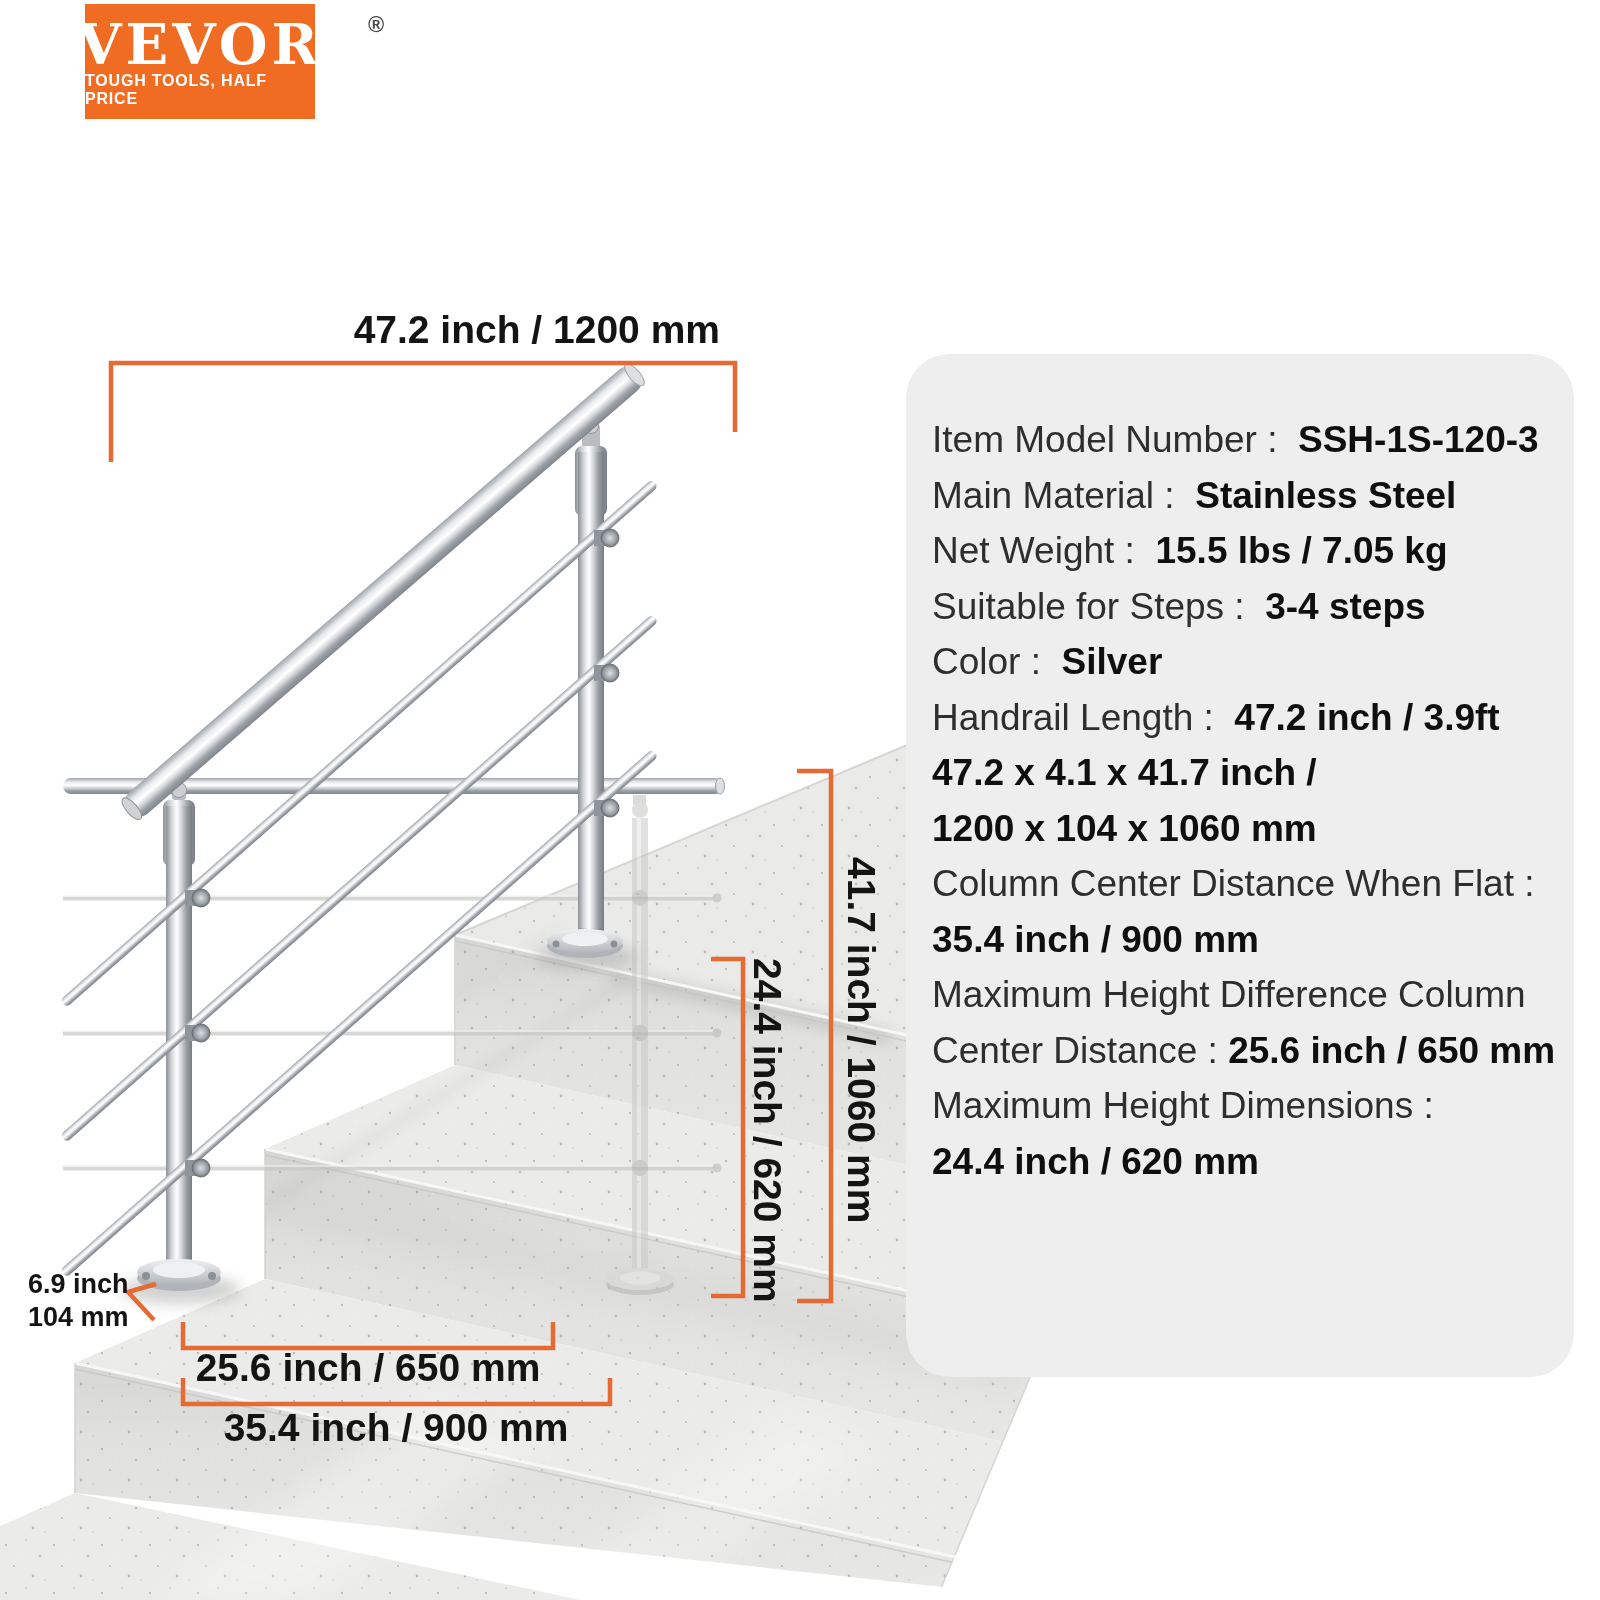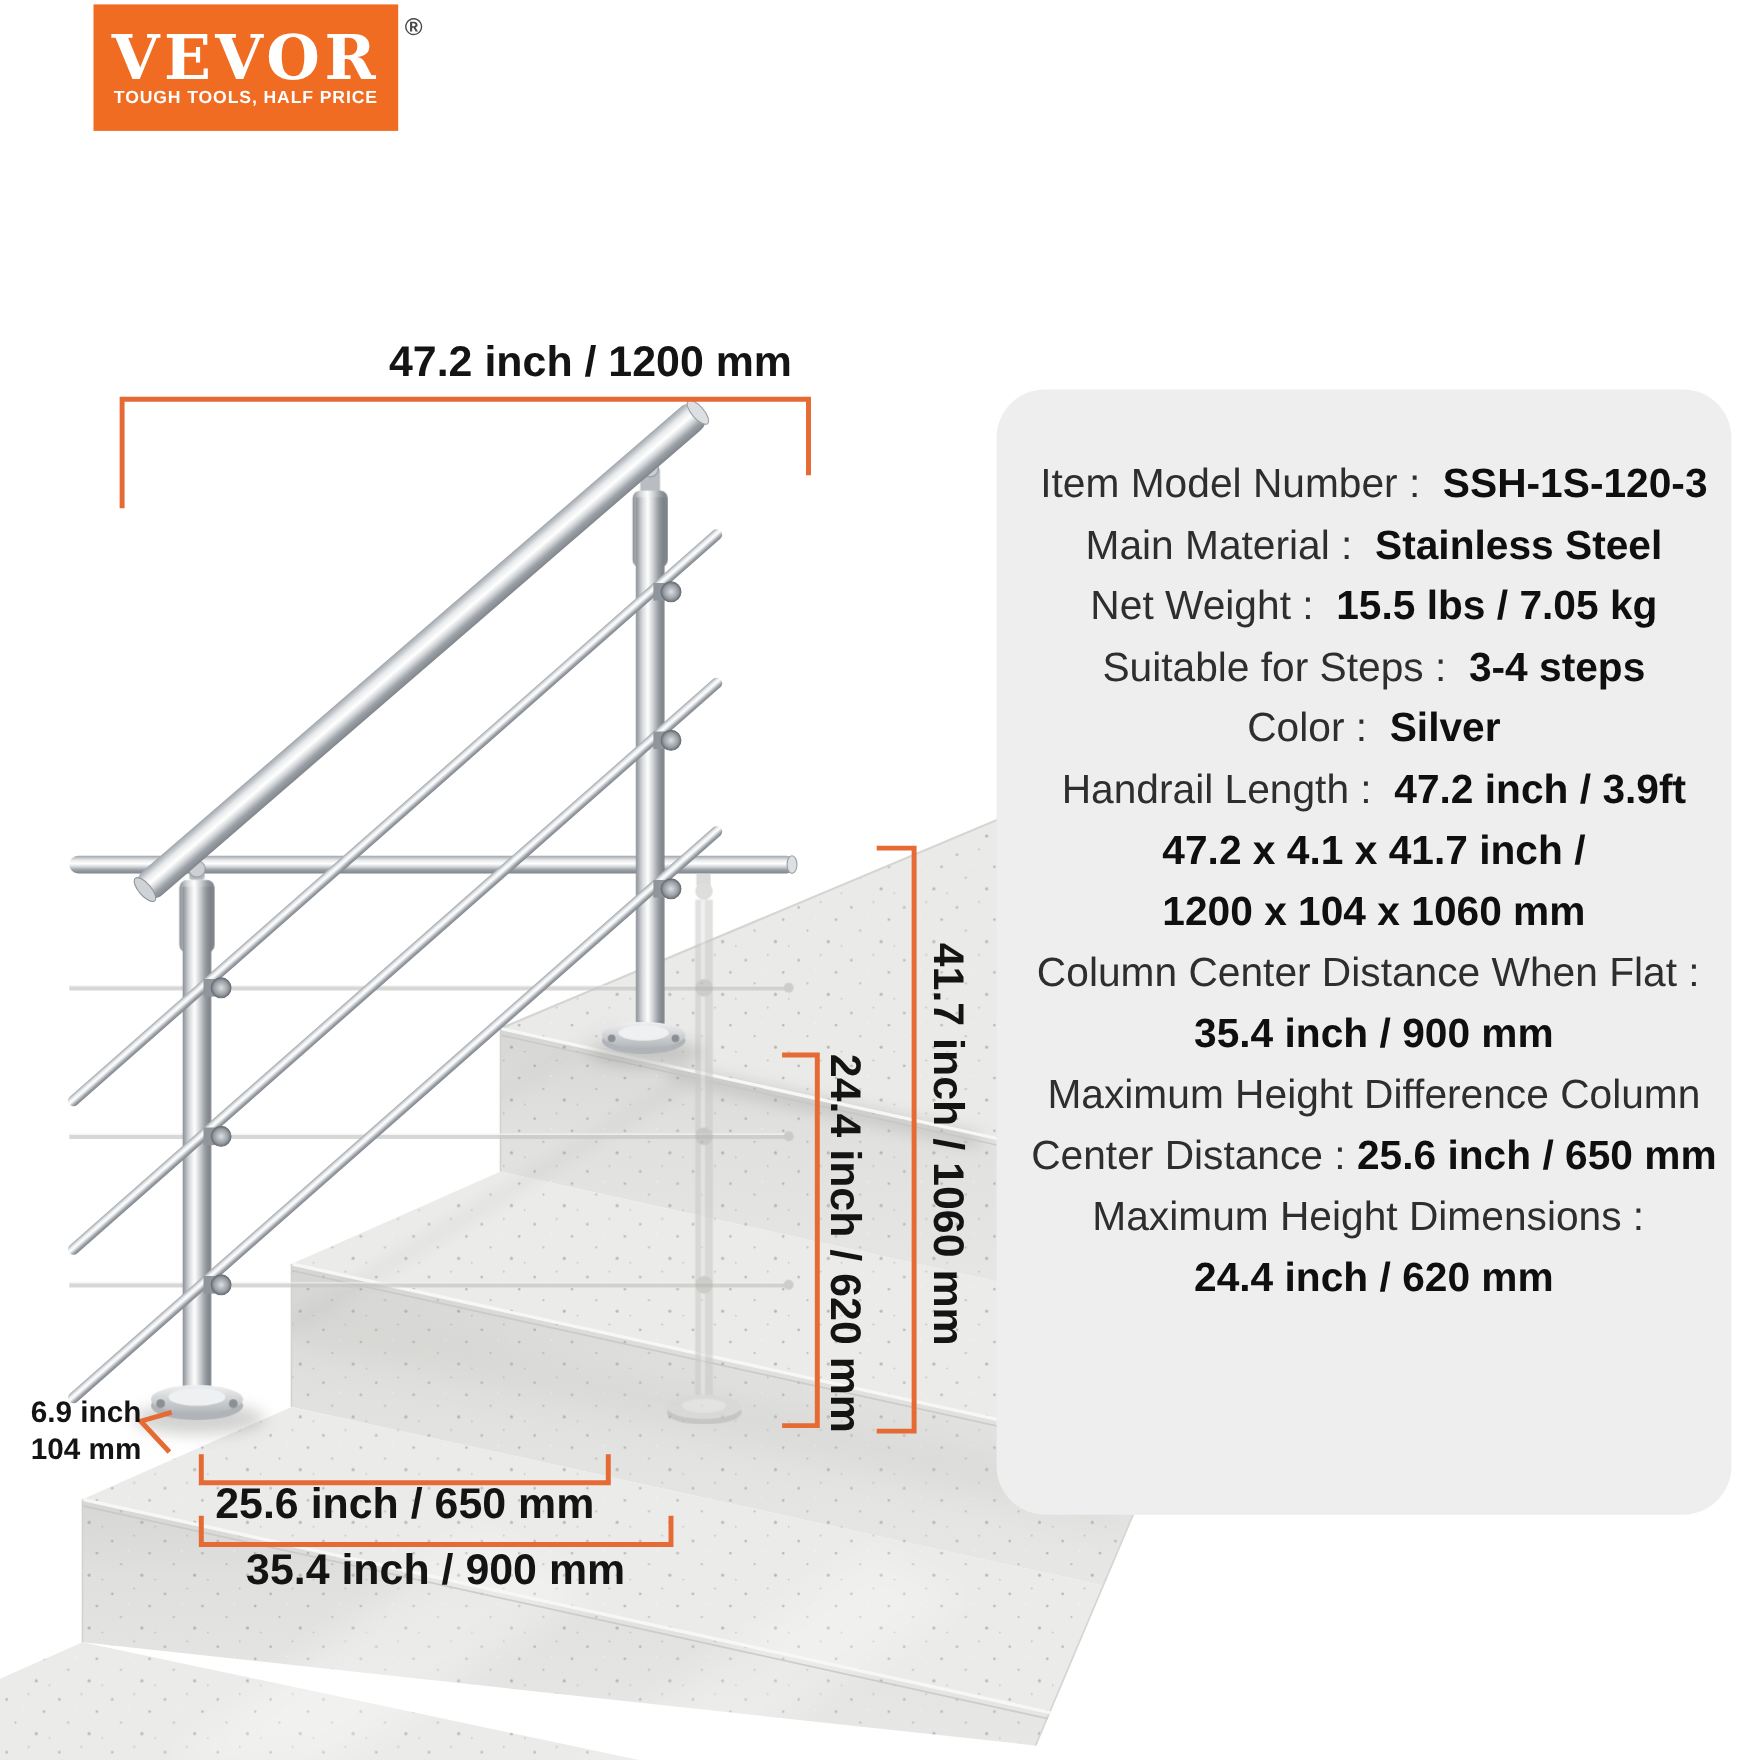--- a/index.html
+++ b/index.html
@@ -1,40 +1,40 @@
 <!DOCTYPE html>
 <html><head>
 <meta charset="utf-8">
 <style>
   html,body{margin:0;padding:0;background:#ffffff;}
   #canvas{position:relative;width:1600px;height:1600px;background:#ffffff;overflow:hidden;
           font-family:"Liberation Sans",sans-serif;}
   #scene{position:absolute;left:0;top:0;}
 
   
-  #logo{position:absolute;left:85px;top:4px;width:277px;height:115px;background:#f06c22;
+  #logo{position:absolute;left:85px;top:4px;width:230px;height:115px;background:#f06c22;
         display:flex;flex-direction:column;align-items:center;justify-content:center;}
   #logo .brand{font-family:"DejaVu Serif",serif;font-weight:bold;font-size:56px;line-height:56px;
                color:#ffffff;letter-spacing:4px;}
   #logo .tagline{font-size:16px;font-weight:bold;color:#ffffff;letter-spacing:0.8px;margin-top:0;}
   #reg{position:absolute;left:368px;top:12px;font-size:22px;color:#4a4a4a;font-weight:bold;}
 
   
   .dim{position:absolute;font-weight:bold;color:#141414;}
   .dim-top{left:120px;top:308px;width:600px;text-align:right;font-size:39px;}
   .dim-flange{left:28px;top:1268px;font-size:27px;line-height:33px;}
   .dim-b25{left:118px;top:1346px;width:500px;text-align:center;font-size:39px;}
   .dim-b35{left:146px;top:1406px;width:500px;text-align:center;font-size:39px;}
   .dim-vert{writing-mode:vertical-rl;display:flex;align-items:center;justify-content:center;font-size:39px;}
   .dim-v41{left:836px;top:800px;width:50px;height:480px;}
   .dim-v24{left:744px;top:920px;width:46px;height:420px;}
 
   
   #spec-panel{position:absolute;left:906px;top:354px;width:668px;height:1023px;background:#eeeeee;
-              border-radius:44px;box-sizing:border-box;padding:58px 8px 0 26px;text-align:center;}
+              border-radius:44px;box-sizing:border-box;padding:58px 8px 0 26px;}
   .spec-line{font-size:37px;line-height:55.5px;color:#2e2e2e;white-space:pre;}
   .spec-line b{color:#0f0f0f;}
 </style>
 </head>
 <body>
 
 <div id="canvas">
 
   <svg id="scene" width="1600" height="1600" viewBox="0 0 1600 1600">
     <defs>

